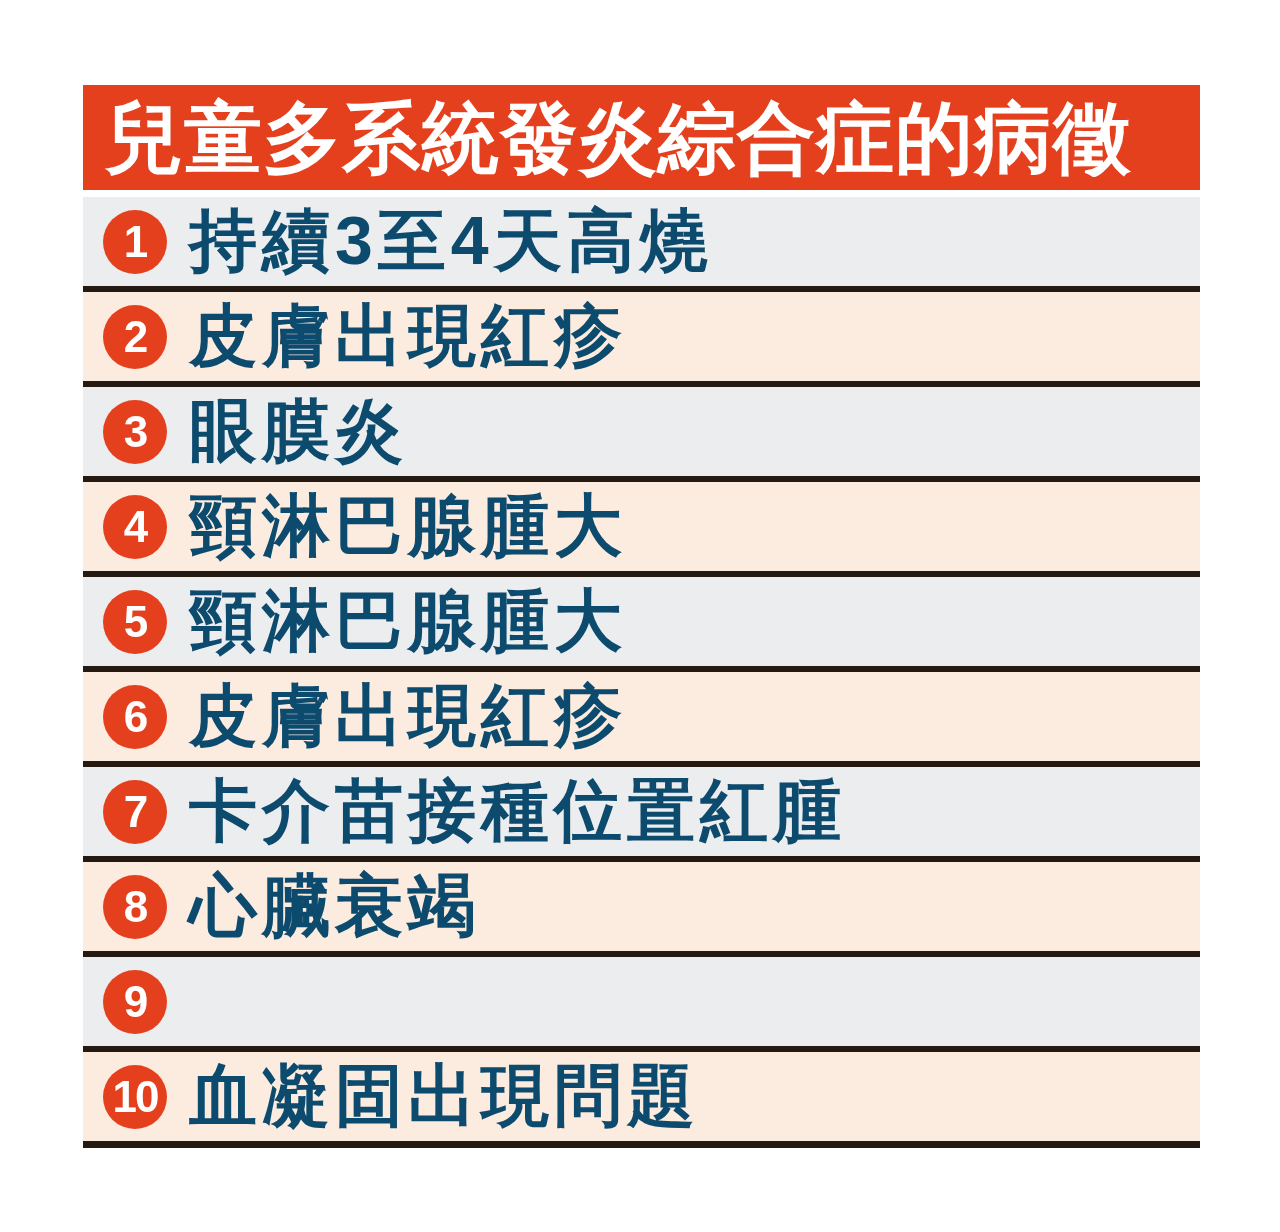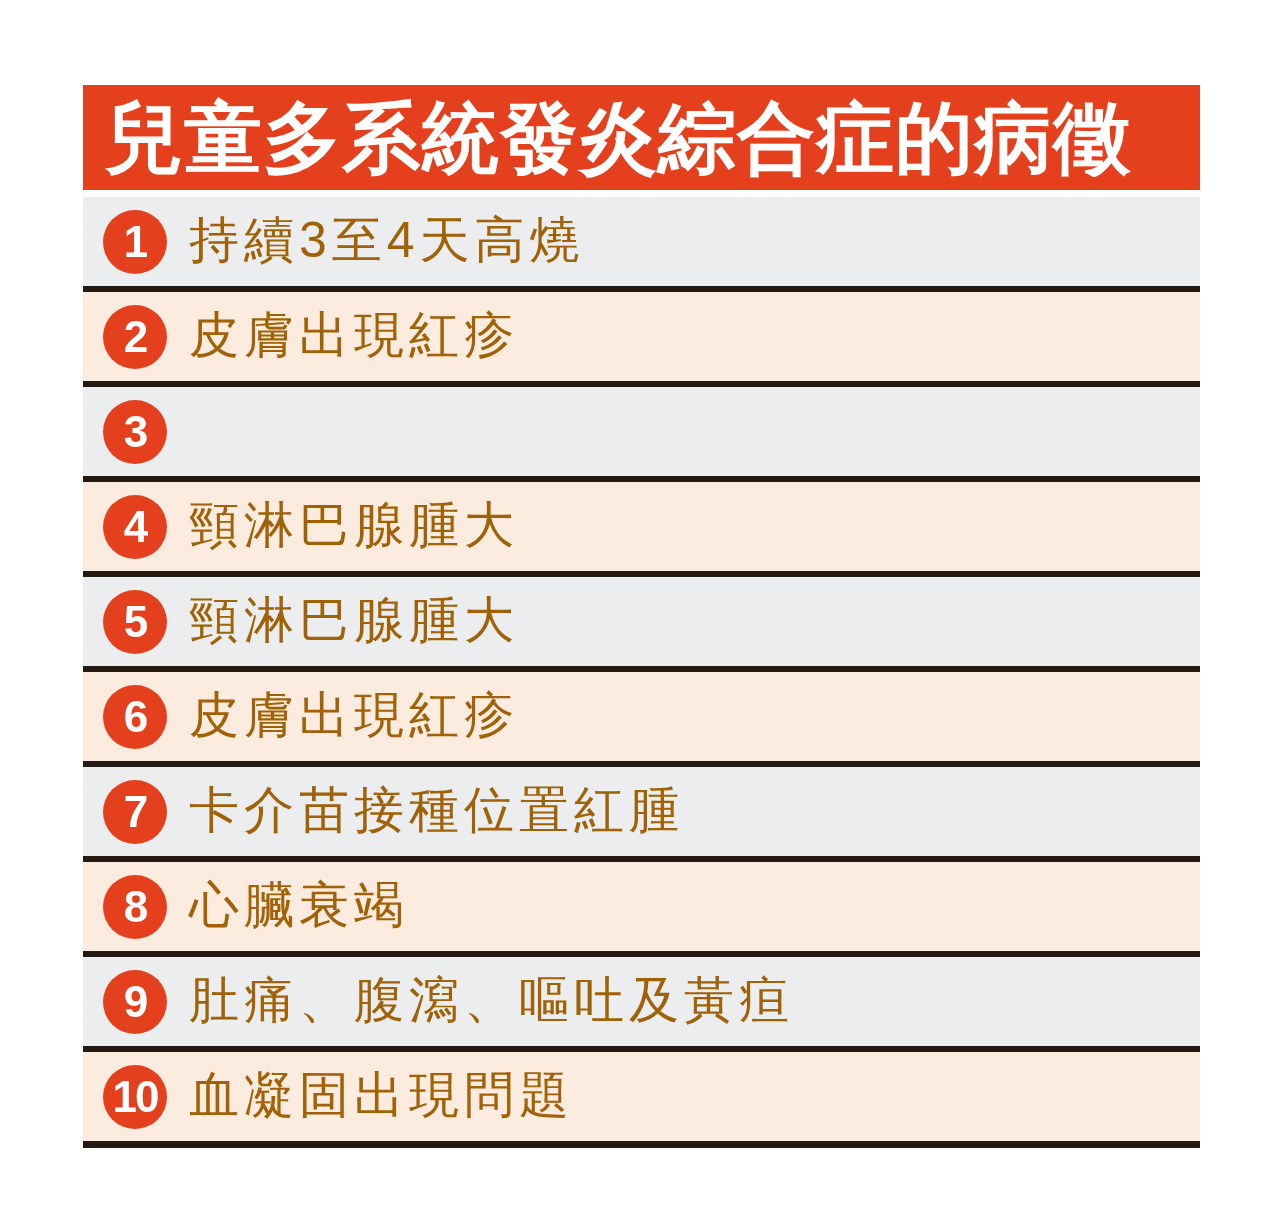--- a/index.html
+++ b/index.html
@@ -60,26 +60,27 @@
     font-size: 44px;
     line-height: 1;
     display: flex;
     align-items: center;
     justify-content: center;
     margin-right: 22px;
     flex-shrink: 0;
     letter-spacing: -2px;
   }
   .label {
-    font-size: 50px;
-    color: #a16207;
+    font-size: 68px;
+    color: #0c4a6e;
     letter-spacing: 5px;
     white-space: nowrap;
     line-height: 1;
     padding-bottom: 4px;
+    font-weight: bold;
   }
 </style>
 </head>
 <body>
 
 <div class="canvas">
   <div class="table">
 
     <div class="table-header">
       <span class="title-text">兒童多系統發炎綜合症的病徵</span>
@@ -90,20 +91,21 @@
       <span class="label">持續3至4天高燒</span>
     </div>
 
     <div class="row peach">
       <span class="badge">2</span>
       <span class="label">皮膚出現紅疹</span>
     </div>
 
     <div class="row gray">
       <span class="badge">3</span>
+      <span class="label">眼膜炎</span>
     </div>
 
     <div class="row peach">
       <span class="badge">4</span>
       <span class="label">頸淋巴腺腫大</span>
     </div>
 
     <div class="row gray">
       <span class="badge">5</span>
       <span class="label">頸淋巴腺腫大</span>
@@ -119,21 +121,20 @@
       <span class="label">卡介苗接種位置紅腫</span>
     </div>
 
     <div class="row peach">
       <span class="badge">8</span>
       <span class="label">心臟衰竭</span>
     </div>
 
     <div class="row gray">
       <span class="badge">9</span>
-      <span class="label">肚痛、腹瀉、嘔吐及黃疸</span>
     </div>
 
     <div class="row peach">
       <span class="badge">10</span>
       <span class="label">血凝固出現問題</span>
     </div>
 
   </div>
 </div>
 

